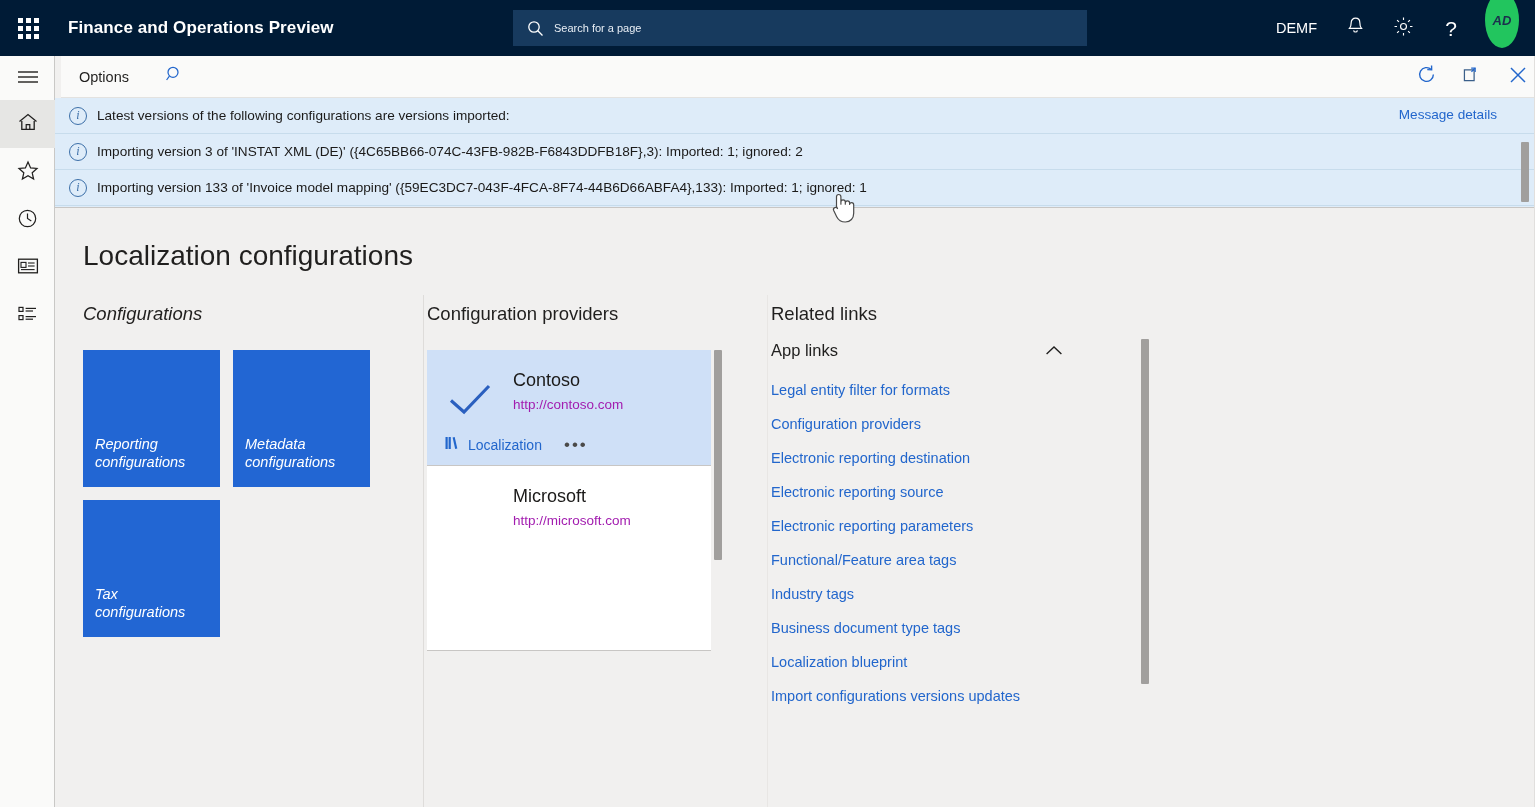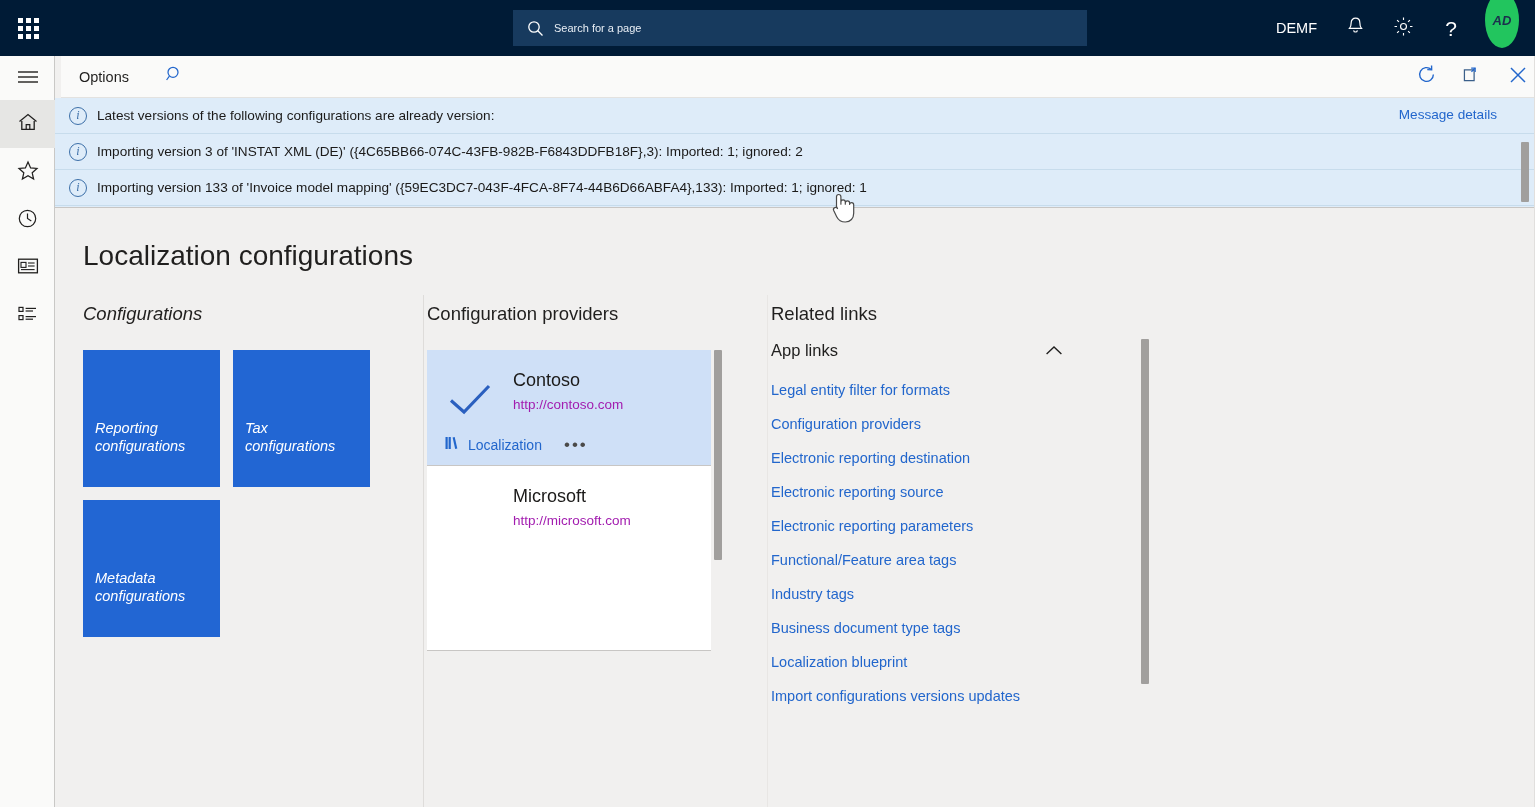--- a/index.html
+++ b/index.html
@@ -162,21 +162,21 @@
   .col-tiles { position: absolute; left: 28px; top: 94px; width: 330px; font-style: italic; }
   .tiles { display: flex; flex-wrap: wrap; gap: 13px; margin-top: 25px; }
   .tile {
     width: 137px; height: 137px;
     background: #2266d3;
     color: #ffffff;
     position: relative;
     cursor: pointer;
   }
   .tile span {
-    position: absolute; left: 12px; bottom: 32px; right: 10px;
+    position: absolute; left: 12px; bottom: 16px; right: 10px;
     font-size: 14.5px; line-height: 18px;
   }
 
   
   .col-prov { position: absolute; left: 372px; top: 94px; width: 300px; }
   .prov-list { margin-top: 25px; position: relative; width: 284px; }
   .prov-card {
     position: relative;
     background: #ffffff;
     border-bottom: 1px solid #c8c6c4;
@@ -239,20 +239,21 @@
         <i></i>
         <i></i>
         <i></i>
         <i></i>
         <i></i>
         <i></i>
         <i></i>
         <i></i>
     </div>
   </div>
+  <div class="app-title">Finance and Operations Preview</div>
 
   <div class="searchbox">
     <span class="mag">
       <svg width="17" height="17" viewBox="0 0 17 17">
           <circle cx="7" cy="7" r="5.2" fill="none" stroke="#ffffff" stroke-width="1.3"></circle>
           <line x1="10.8" y1="10.8" x2="15.5" y2="15.5" stroke="#ffffff" stroke-width="1.3"></line>
         </svg>
     </span>
     <span class="ph">Search for a page</span>
   </div>
@@ -386,21 +387,21 @@
             </g>
           </svg>
       </span>
     </div>
   </div>
 </div>
 
 <div class="msgbar">
   <div class="msgrow">
     <div class="info-icon">i</div>
-    <div class="msgtext">Latest versions of the following configurations are already version:</div>
+    <div class="msgtext">Latest versions of the following configurations are versions imported:</div>
   </div>
   <div class="msgrow">
     <div class="info-icon">i</div>
     <div class="msgtext">Importing version 3 of 'INSTAT XML (DE)' ({4C65BB66-074C-43FB-982B-F6843DDFB18F},3):   Imported: 1; ignored: 2</div>
   </div>
   <div class="msgrow">
     <div class="info-icon">i</div>
     <div class="msgtext">Importing version 133 of 'Invoice model mapping' ({59EC3DC7-043F-4FCA-8F74-44B6D66ABFA4},133):   Imported: 1; ignored: 1</div>
   </div>
   <div class="msg-details">Message details</div>
@@ -413,24 +414,24 @@
   <div class="col-div"></div>
   <div class="col-div2"></div>
 
   <div class="col-tiles">
     <div class="sec-head">Configurations</div>
     <div class="tiles">
       <div class="tile">
         <span>Reporting configurations</span>
       </div>
       <div class="tile">
-        <span>Tax configurations</span>
+        <span>Metadata configurations</span>
       </div>
       <div class="tile">
-        <span>Metadata configurations</span>
+        <span>Tax configurations</span>
       </div>
     </div>
   </div>
 
   <div class="col-prov">
     <div class="sec-head">Configuration providers</div>
     <div class="prov-list">
 
       <div class="prov-card sel">
         <div class="body">

